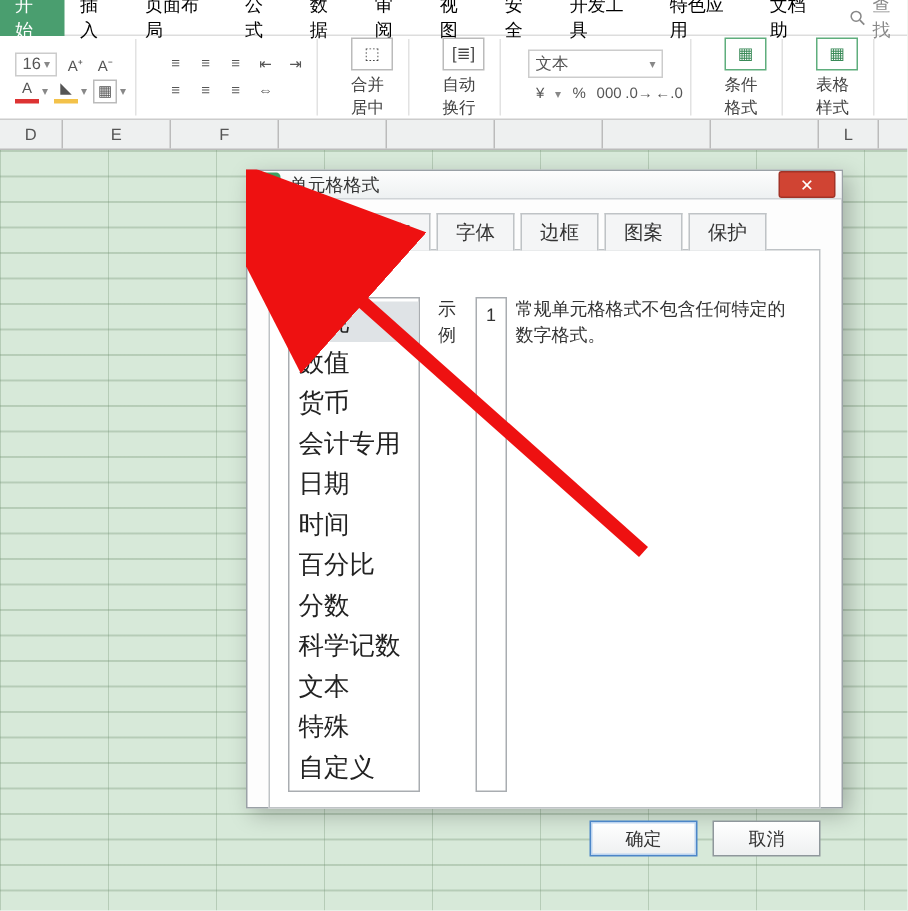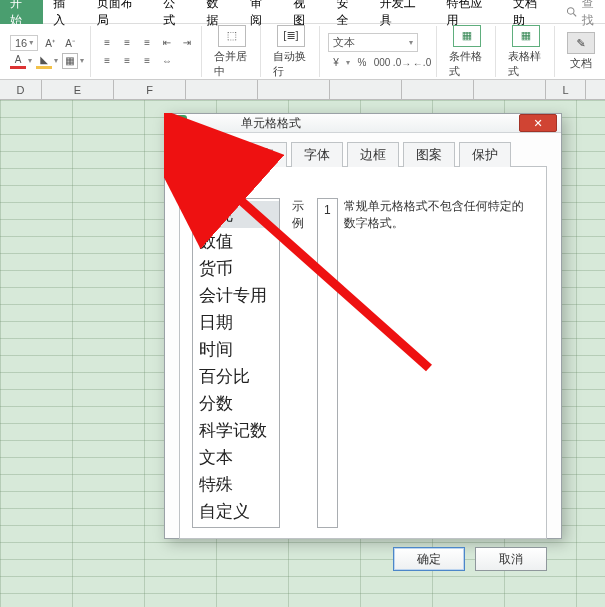--- a/index.html
+++ b/index.html
@@ -6,21 +6,21 @@
   body { width: 605px; height: 607px; overflow: hidden; background: #fff; position: relative; font-size: 12px; color: #333; }
 
   
   .menubar { display: flex; align-items: center; height: 24px; background: #fff; border-bottom: 1px solid #ddd; padding-left: 0; }
   .start-tab { background: #4a9e6f; color: #fff; padding: 4px 10px; height: 24px; display: flex; align-items: center; }
   .menu-item { padding: 2px 10px; height: 24px; display: flex; align-items: center; color: #000000; cursor: default; }
   .search-wrap { display: flex; align-items: center; gap: 4px; padding-left: 8px; color: #888; }
   .search-icon { width: 12px; height: 12px; }
 
   
-  .ribbon { display: flex; align-items: center; height: 56px; border-bottom: 1px solid #ccc; padding: 2px 0 2px 4px; gap: 2px; background: #fff; }
+  .ribbon { display: flex; align-items: center; height: 56px; border-bottom: 1px solid #ccc; padding: 2px 0 2px 4px; gap: 12px; background: #fff; }
   .rgroup { display: flex; flex-direction: column; gap: 2px; border-right: 1px solid #e2e2e2; padding: 2px 6px; height: 100%; justify-content: center; }
   .rrow { display: flex; gap: 4px; align-items: center; }
   .chip { border: 1px solid #ccc; padding: 1px 4px; font-size: 11px; color: #555; display: flex; align-items: center; gap: 2px; }
   .btn-icon { width: 16px; height: 16px; border: 1px solid #bbb; display: flex; align-items: center; justify-content: center; font-size: 10px; color: #555; }
   .btn-icon.noborder { border: none; }
   .caret { font-size: 8px; color: #888; }
   .stack-btn { display: flex; flex-direction: column; align-items: center; gap: 2px; font-size: 11px; color: #444; padding: 0 4px; }
   .stack-btn .bigicon { width: 28px; height: 22px; border: 1px solid #bbb; display: flex; align-items: center; justify-content: center; }
   .stack-btn.green .bigicon { border-color: #5fae7d; color: #3a8a58; }
   .pick { display:flex; align-items:center; gap:2px; }
@@ -35,21 +35,21 @@
       linear-gradient(to right, rgba(120,150,120,0.35) 1px, transparent 1px),
       linear-gradient(to bottom, rgba(120,150,120,0.35) 1px, transparent 1px);
     background-size: 72px 17px;
   }
 
   
   .dialog { position: absolute; left: 164px; top: 113px; width: 398px; height: 426px;
     background: #fdfdfd; border: 1px solid #9aa1a6; box-shadow: 4px 4px 14px rgba(0,0,0,0.25); display: flex; flex-direction: column; }
   .titlebar { display: flex; align-items: center; height: 26px; background: linear-gradient(#fdfdfd,#eef1f2); border-bottom: 1px solid #d0d4d7; padding: 0 4px 0 6px; }
   .app-icon { width: 16px; height: 16px; background: #3f9d62; border-radius: 3px; color: #fff; font-weight: bold; font-size: 11px; display: flex; align-items: center; justify-content: center; margin-right: 6px; }
-  .title-text { font-size: 12px; color: #333; flex: 1; margin-left: 48px; }
+  .title-text { font-size: 12px; color: #333; flex: 1; }
   .close-btn { width: 38px; height: 18px; background: #d04433; border: 1px solid #a23327; border-radius: 2px; color: #fff; display: flex; align-items: center; justify-content: center; font-size: 11px; }
 
   .tab-row { display: flex; gap: 4px; padding: 8px 14px 0 14px; }
   .dlg-tab { border: 1px solid #bfc3c6; border-bottom: none; padding: 3px 12px; background: #f4f5f6; font-size: 13px; color: #333; position: relative; top: 1px; }
   .dlg-tab.active { background: #fff; }
   .dlg-body { flex: 1; margin: 0 14px 8px 14px; border: 1px solid #bfc3c6; background: #fff; padding: 10px 12px; display: flex; flex-direction: column; }
   .cls-label { font-size: 12px; margin-bottom: 4px; }
   .body-columns { display: flex; gap: 12px; flex: 1; }
   .cat-list { width: 88px; border: 1px solid #a9adb1; background: #fff; padding: 2px 0; }
   .cat-item { padding: 2px 6px; font-size: 17px; color: #222; }

